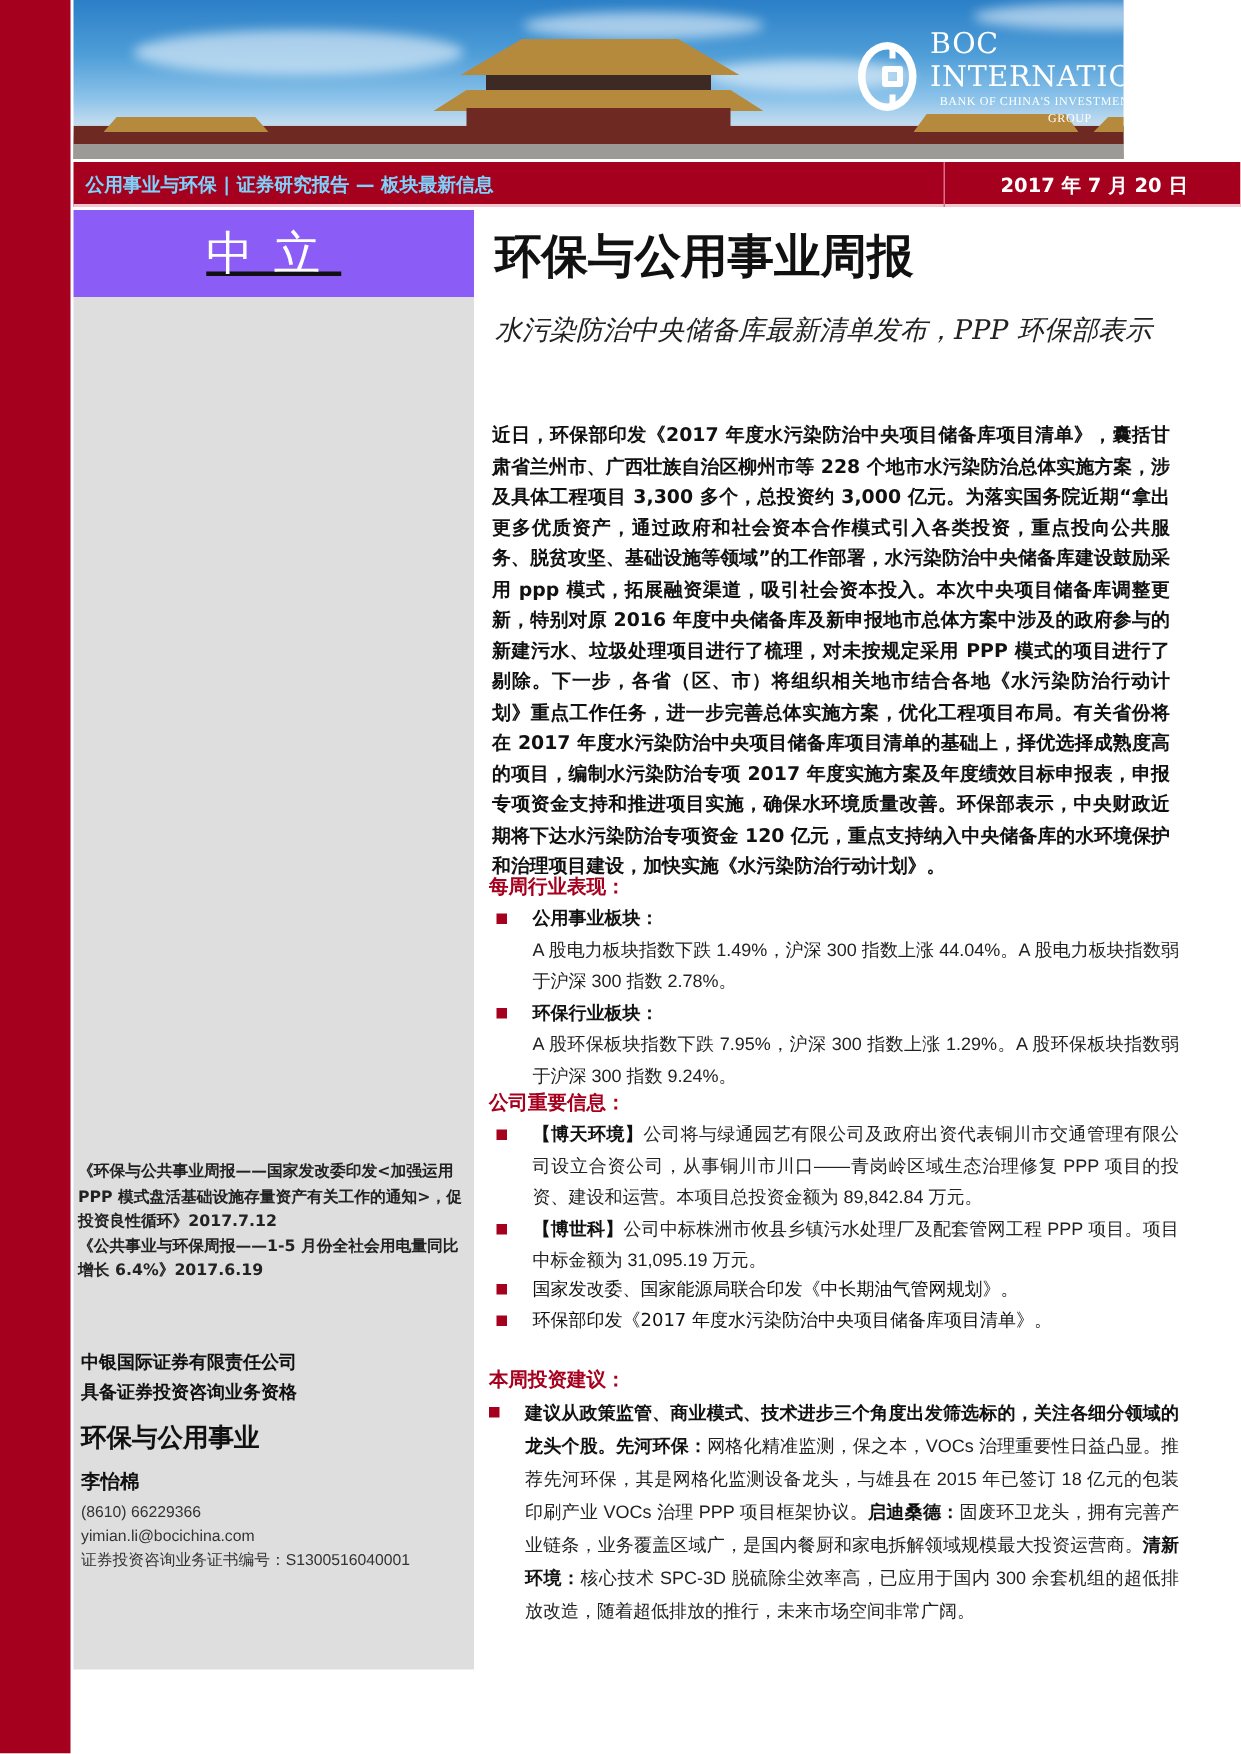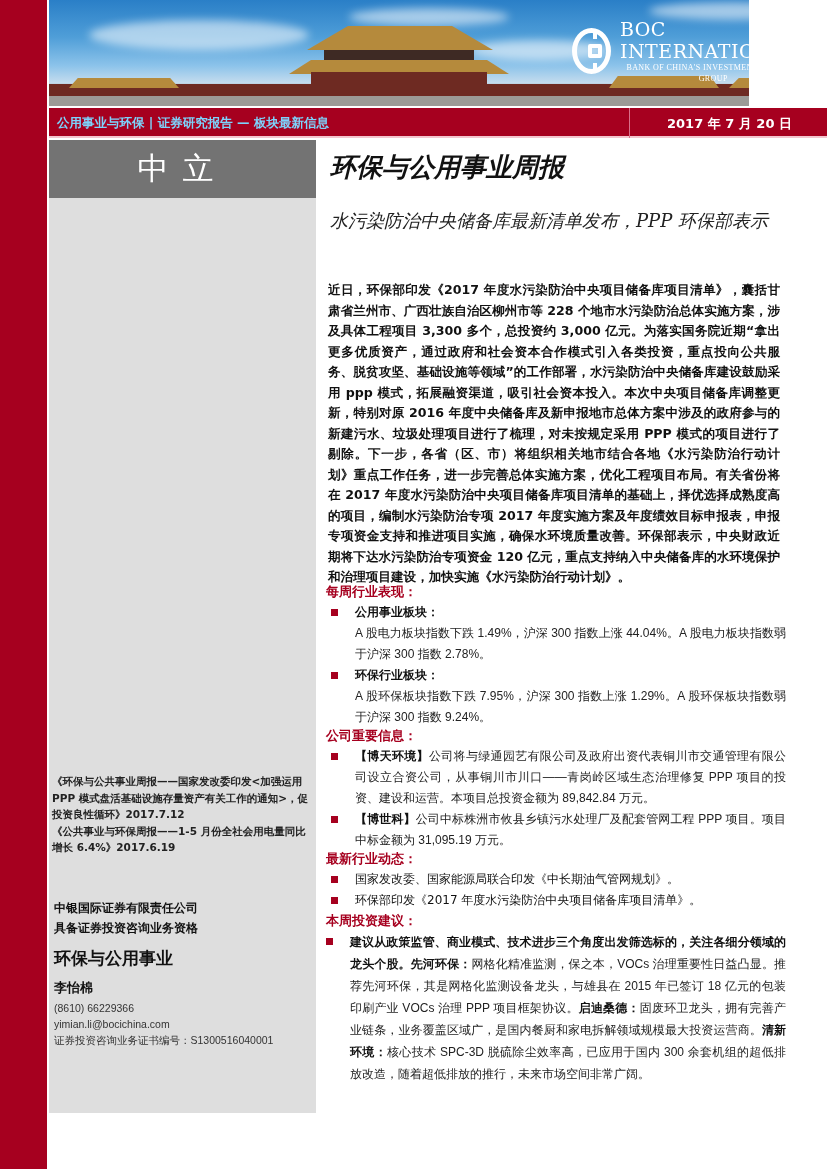--- a/index.html
+++ b/index.html
@@ -24,37 +24,37 @@
   .logo-title { font-family: "DejaVu Serif", "Liberation Serif", serif; font-size: 19px; letter-spacing: 0.5px; line-height: 22px; }
   .logo-sub { font-family: "Liberation Serif", serif; font-size: 8px; letter-spacing: 0.4px; line-height: 11px; text-align: center; }
 
   
   .band { position: absolute; left: 49px; top: 108px; width: 778px; height: 30px; background: #a6001f; border-bottom: 2px solid #f3c5ce; }
   .band-left { position: absolute; left: 8px; top: 7px; color: #7dd3fc; font-size: 12.5px; font-weight: bold; }
   .band-divider { position: absolute; left: 580px; top: 0; width: 1px; height: 30px; background: #d9708a; }
   .band-date { position: absolute; left: 618px; top: 7px; color: #fff; font-size: 13px; font-weight: bold; }
 
   
-  .side-red { position: absolute; left: 49px; top: 140px; width: 267px; height: 58px; background: #737373; display: flex; align-items: center; justify-content: center; }
+  .side-red { position: absolute; left: 49px; top: 140px; width: 267px; height: 58px; background: #8b5cf6; display: flex; align-items: center; justify-content: center; text-decoration: underline; }
   .side-red span { color: #fff; font-family: "DejaVu Serif", serif; font-size: 31px; letter-spacing: 14px; }
   .side-grey { position: absolute; left: 49px; top: 198px; width: 267px; height: 915px; background: #dedede; }
 
   .related { position: absolute; left: 52px; top: 773px; width: 262px; }
   .related-title { color: #a6001f; font-size: 12.5px; font-weight: bold; margin-bottom: 3px; }
   .related-item { font-size: 10.5px; font-weight: bold; line-height: 16.5px; color: #222; }
 
   .company { position: absolute; left: 54px; top: 898px; width: 260px; }
   .company div { font-size: 12px; font-weight: bold; line-height: 20px; }
   .sector { position: absolute; left: 54px; top: 947px; font-size: 17px; font-weight: bold; }
   .analyst { position: absolute; left: 54px; top: 979px; }
   .analyst-name { font-size: 13px; font-weight: bold; margin-bottom: 3px; }
   .analyst div.small { font-family: "Liberation Sans", sans-serif; font-size: 10.5px; line-height: 16px; color: #333; }
 
   
-  .title { position: absolute; left: 330px; top: 150px; font-family: "DejaVu Serif", serif; font-size: 26px; font-weight: bold; color: #111; font-style: italic; }
+  .title { position: absolute; left: 330px; top: 150px; font-family: "DejaVu Serif", serif; font-size: 31px; font-weight: bold; color: #111; }
   .subtitle { position: absolute; left: 330px; top: 206px; width: 450px; font-family: "DejaVu Serif", serif; font-style: italic; font-size: 18px; line-height: 29px; color: #222; }
 
   .body-para { position: absolute; left: 328px; top: 280px; width: 452px; font-size: 12.6px; font-weight: bold; line-height: 20.5px; text-align: justify; color: #111; }
 
   .sec { position: absolute; left: 326px; width: 460px; }
   .sec-h { color: #a6001f; font-size: 13px; font-weight: bold; line-height: 20px; }
   .item { position: relative; padding-left: 29px; font-size: 12px; line-height: 21px; color: #111; text-align: justify; }
   .item .bullet { position: absolute; left: 5px; top: 7px; width: 7px; height: 7px; background: #a6001f; }
   .item .bold { font-weight: bold; }
   .item .text { font-family: "Liberation Sans", sans-serif; color: #222; }
@@ -146,21 +146,20 @@
     <span class="bullet"></span>
     <span class="bold">【博天环境】</span><span class="text">公司将与绿通园艺有限公司及政府出资代表铜川市交通管理有限公司设立合资公司，从事铜川市川口——青岗岭区域生态治理修复 PPP 项目的投资、建设和运营。本项目总投资金额为 89,842.84 万元。</span>
   </div>
   <div class="item">
     <span class="bullet"></span>
     <span class="bold">【博世科】</span><span class="text">公司中标株洲市攸县乡镇污水处理厂及配套管网工程 PPP 项目。项目中标金额为 31,095.19 万元。</span>
   </div>
 </div>
 
 <div class="sec" style="top:849px;">
-  <div class="sec-h">最新行业动态：</div>
   <div class="item bold">
     <span class="bullet"></span>
     <span>国家发改委、国家能源局联合印发《中长期油气管网规划》。</span>
   </div>
   <div class="item bold">
     <span class="bullet"></span>
     <span>环保部印发《2017 年度水污染防治中央项目储备库项目清单》。</span>
   </div>
 </div>
 

